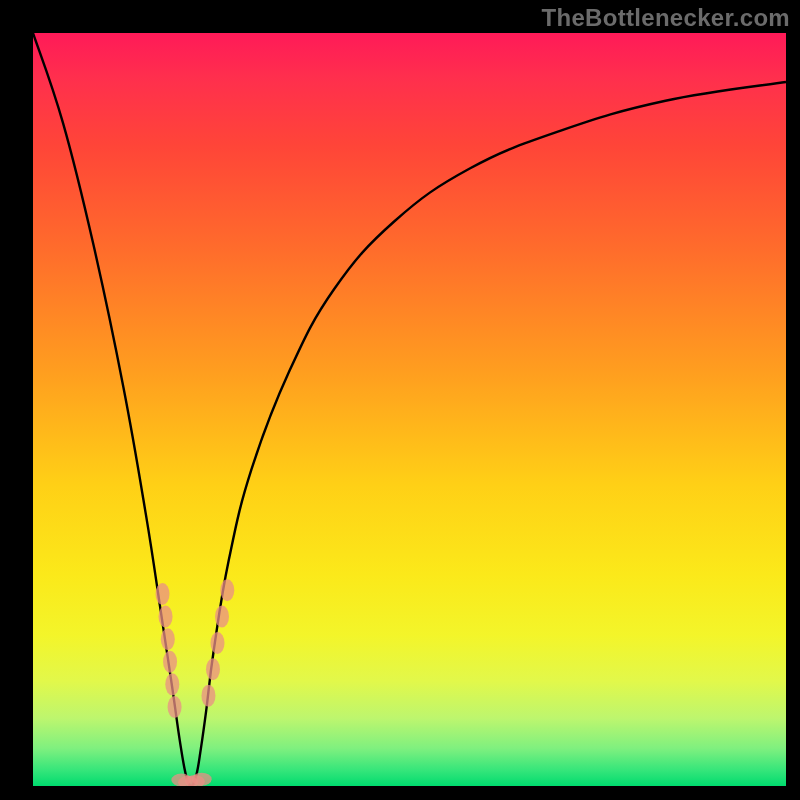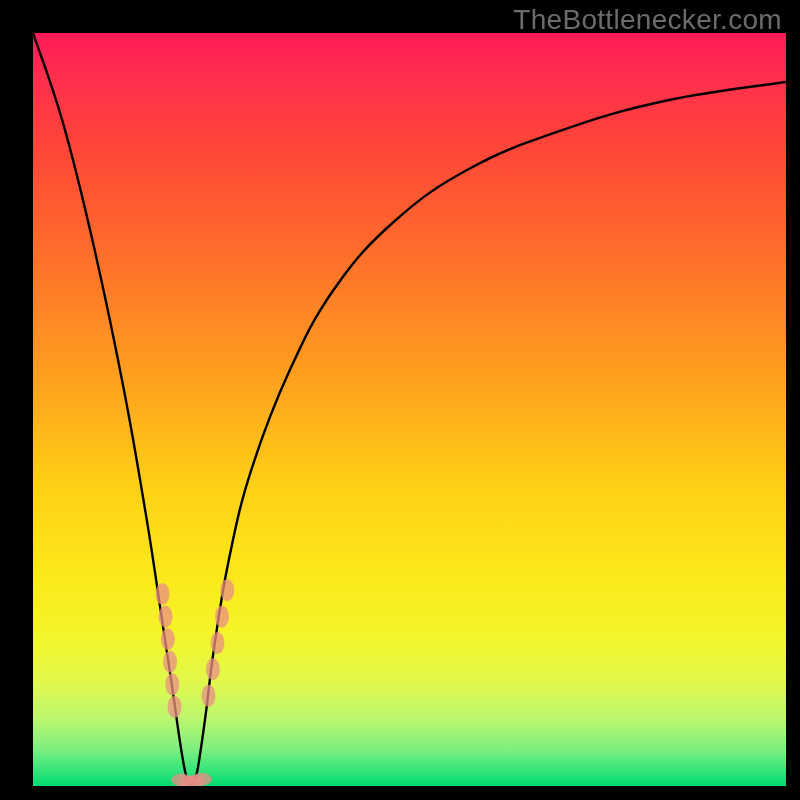--- a/index.html
+++ b/index.html
@@ -36,23 +36,23 @@
       #e2f84a 86%,
       #bdf66e 91%,
       #7ff07f 95%,
       #33e57a 98%,
       #00db6e 100%
     );
   }
   .watermark {
     position: absolute;
     top: 4px;
-    right: 18px;
-    font-size: 28px;
-    font-weight: 400;
+    right: 10px;
+    font-size: 24px;
+    font-weight: 700;
     color: #6b6b6b;
     letter-spacing: 0.3px;
     font-family: Arial, Helvetica, sans-serif;
   }
   svg.curve {
     position: absolute;
     left: 0;
     top: 0;
     width: 753px;
     height: 753px;

